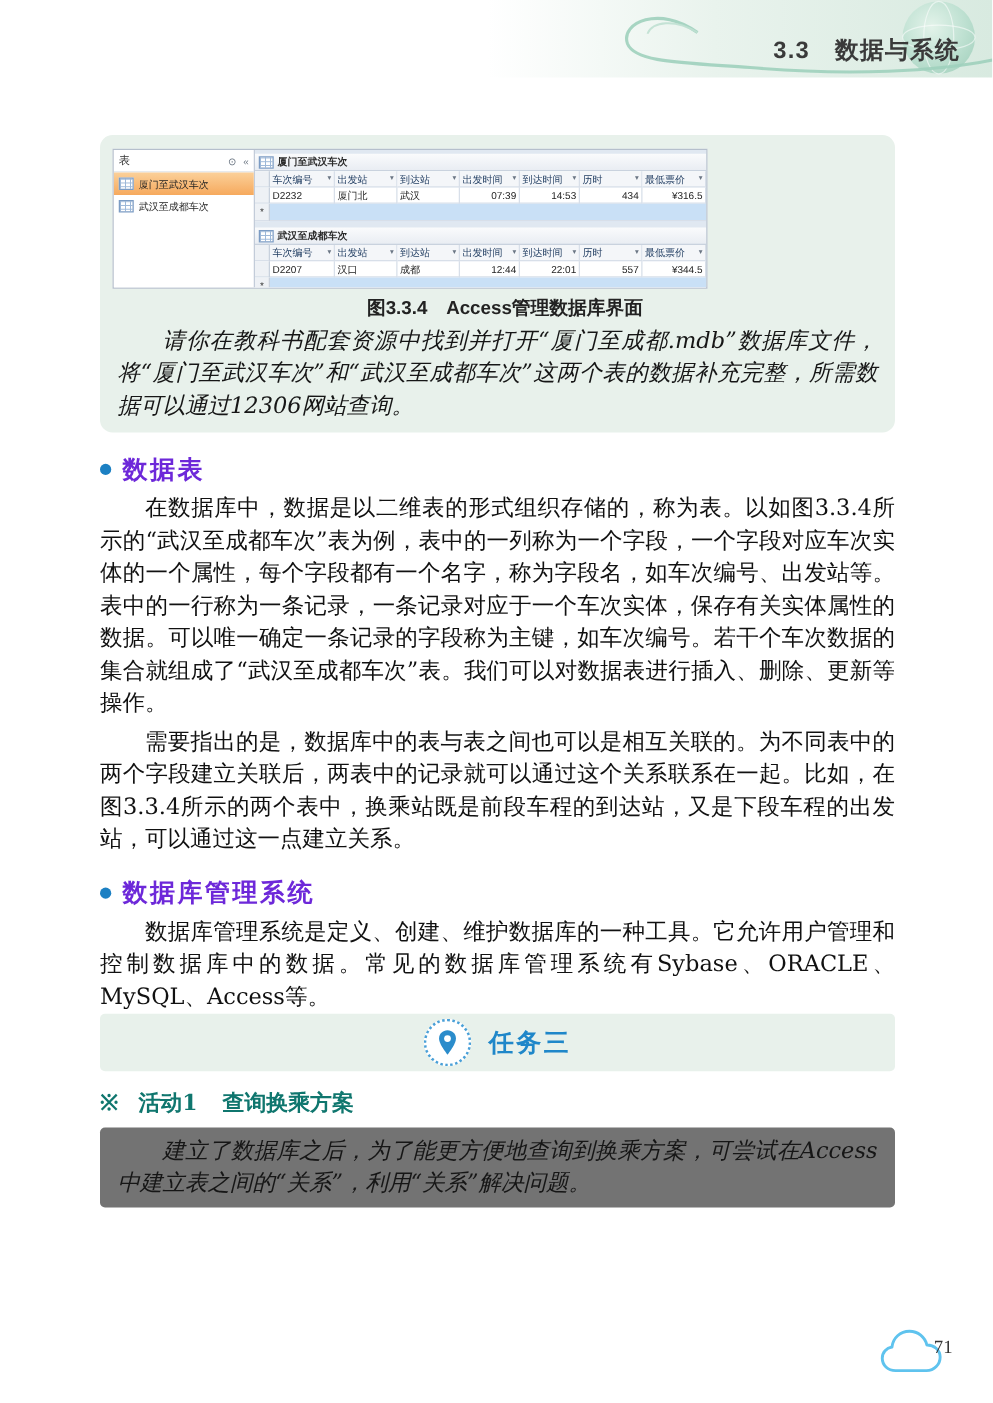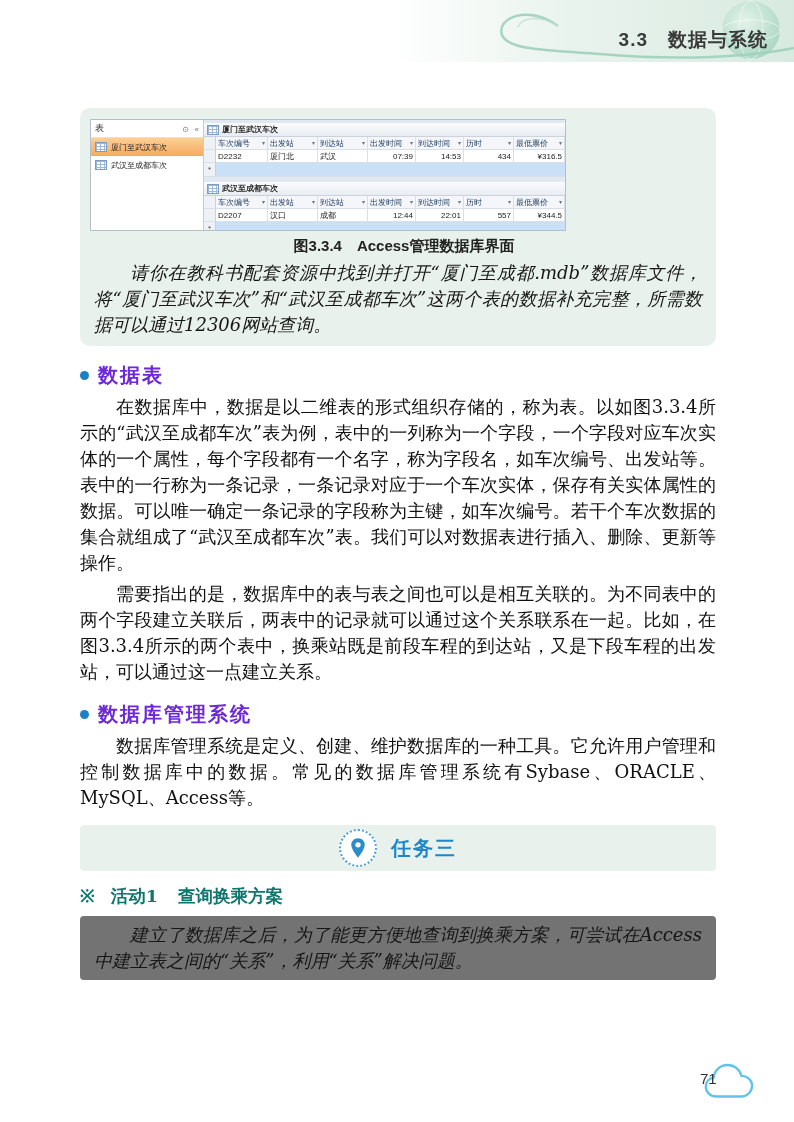--- a/index.html
+++ b/index.html
@@ -54,38 +54,38 @@
   .note{margin:4px 14px 0;font-size:18px;line-height:26px;text-indent:2em;
         font-style:italic;text-align:justify;color:#161616;}
 
   .sec-head{margin-top:16px;display:flex;align-items:center;gap:9px;}
   .bullet{width:9px;height:9px;border-radius:50%;background:#1c80c3;flex:none;}
   .sec-head h2{margin:0;font-family:"Liberation Sans",sans-serif;font-weight:bold;
                font-size:20px;color:#6d28d9;letter-spacing:2px;text-align:center;}
   .para{margin:5px 0 0;font-size:18px;line-height:26px;text-indent:2em;
         text-align:justify;color:#111;}
 
-  .task-banner{margin-top:14px;height:46px;background:#e8f1eb;border-radius:4px;
+  .task-banner{margin-top:0;height:46px;background:#e8f1eb;border-radius:4px;
                display:flex;align-items:center;justify-content:center;gap:14px;}
   .pin-wrap{width:34px;height:34px;border-radius:50%;background:#fff;
             border:2px dotted #4aa0d8;display:flex;align-items:center;justify-content:center;flex:none;}
   .task-label,.task-title{font-family:"Liberation Sans",sans-serif;font-weight:bold;
             font-size:20px;color:#1f87c9;letter-spacing:2px;}
   .task-title{margin-left:8px;}
 
   .act-head{margin-top:12px;font-size:17.5px;font-weight:bold;color:#0f766e;}
   .act-head .m{margin-right:10px;}
   .act-head .l{margin-right:14px;}
   .act-box{margin-top:8px;background:#737373;border-radius:4px;padding:6px 14px;}
   .act-box p{margin:0;font-size:18px;line-height:26px;text-indent:2em;
              font-style:italic;text-align:justify;color:#161616;}
 
   .cloud{position:absolute;left:700px;top:1058px;width:62px;height:46px;}
-  .cloud span{position:absolute;left:0;top:12px;width:62px;text-align:left;
-              font-family:Liberation Sans, sans-serif;font-size:15px;color:#333;}
+  .cloud span{position:absolute;left:0;top:12px;width:62px;text-align:right;
+              font-family:Liberation Serif, serif;font-size:15px;color:#333;}
 </style>
 </head>
 <body>
 
 <div class="page">
 
   <div class="hdr">
     <div class="hdr-band"></div>
     <svg width="404" height="86" viewBox="0 0 404 86">
       <defs>

